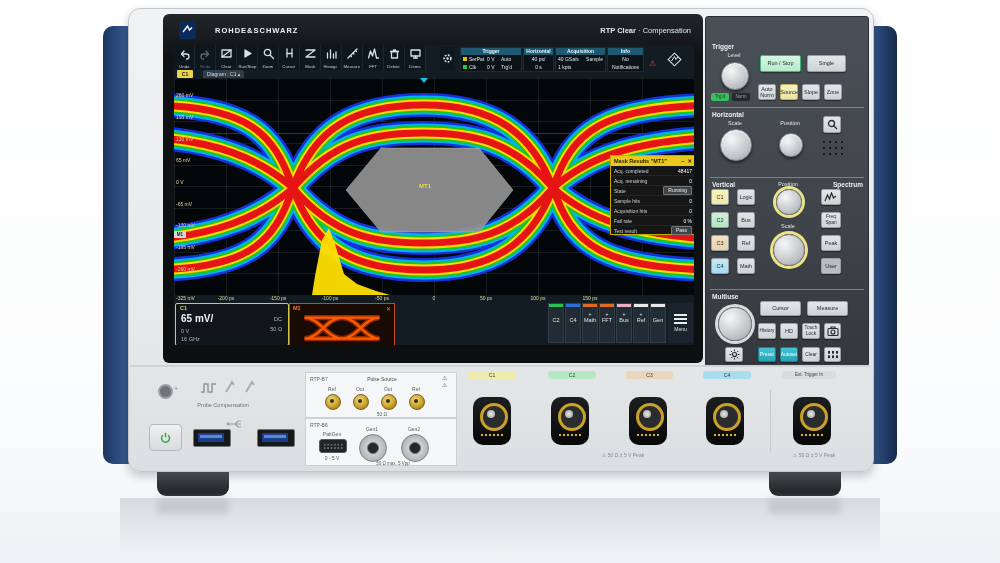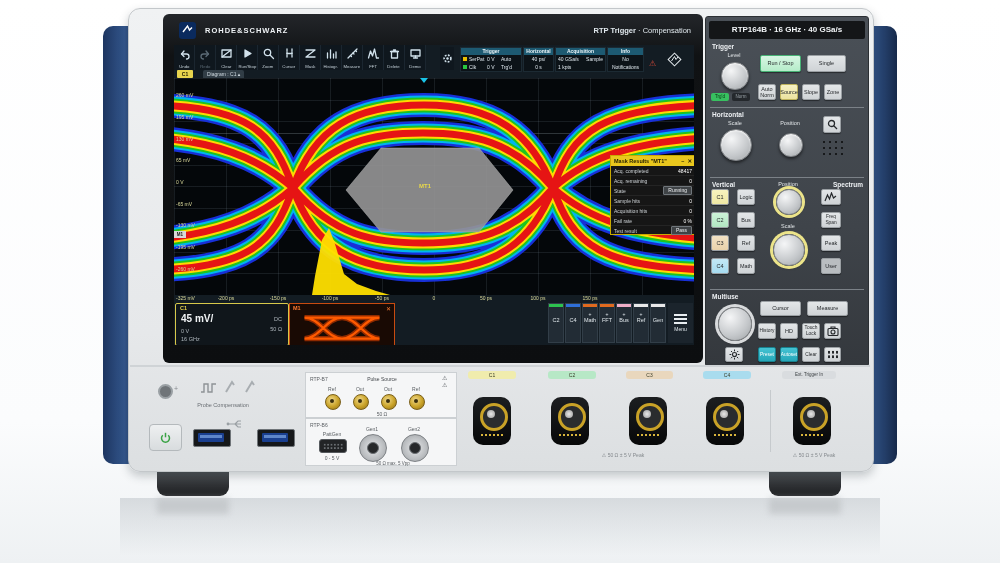--- a/index.html
+++ b/index.html
@@ -100,23 +100,23 @@
   <div class="abs" style="left:769px;top:498px;width:72px;height:16px;background:#b9bdc0;filter:blur(3px);opacity:.6;"></div>
 
   <div class="chassis"></div>
 
   <div class="bezel">
     <div class="abs" style="left:16px;top:8px;width:17px;height:17px;border-radius:3px;background:#0a2a5e;display:flex;align-items:center;justify-content:center;">
       <svg width="13" height="13" viewBox="0 0 13 13">
           <path d="M2 8L6.5 2l2 4L11 3.5" stroke="#fff" stroke-width="1.4" fill="none"></path>
         </svg>
     </div>
-    <div class="abs" style="left:42px;top:12px;font-size:7.5px;font-weight:bold;letter-spacing:1px;color:#eef2f5;">ROHDE&amp;SCHWARZ</div>
+    <div class="abs" style="left:52px;top:12px;font-size:7.5px;font-weight:bold;letter-spacing:1px;color:#eef2f5;">ROHDE&amp;SCHWARZ</div>
     <div class="abs" style="right:12px;top:12px;font-size:7.5px;color:#dfe7ec;">
-      <b>RTP Trigger</b>
+      <b>RTP Clear</b>
       <span> · </span>
       <span>Compensation</span>
     </div>
   </div>
 
   <div class="display">
 
     <div class="tbar">
       <div class="tbtn">
         <svg width="13" height="13">
@@ -331,21 +331,21 @@
         <div class="xlab" style="left:136px;">-100 ps</div>
         <div class="xlab" style="left:188px;">-50 ps</div>
         <div class="xlab" style="left:240px;">0</div>
         <div class="xlab" style="left:292px;">50 ps</div>
         <div class="xlab" style="left:344px;">100 ps</div>
         <div class="xlab" style="left:396px;">150 ps</div>
       </div>
 
       <div class="abs" style="left:1px;top:8px;width:112px;height:41px;background:#10161b;border:1px solid #d8c84a;border-radius:2px;">
         <div class="abs" style="left:4px;top:1px;font-size:5.5px;color:#e8d44d;font-weight:bold;">C1</div>
-        <div class="abs" style="left:5px;top:9px;font-size:10px;font-weight:bold;color:#f0f3f5;">45 mV/</div>
+        <div class="abs" style="left:5px;top:9px;font-size:10px;font-weight:bold;color:#f0f3f5;">65 mV/</div>
         <div class="abs" style="right:6px;top:12px;font-size:5.5px;color:#aeb6bc;">DC</div>
         <div class="abs" style="left:5px;top:24px;font-size:5.5px;color:#aeb6bc;">0 V</div>
         <div class="abs" style="right:6px;top:22px;font-size:5.5px;color:#aeb6bc;">50 Ω</div>
         <div class="abs" style="left:5px;top:32px;font-size:5.5px;color:#aeb6bc;">16 GHz</div>
       </div>
 
       <div class="abs" style="left:115px;top:8px;width:104px;height:41px;background:#190a04;border:1px solid #c84b10;">
         <div class="abs" style="left:3px;top:1px;font-size:5.5px;color:#ff7a30;font-weight:bold;">M1</div>
         <div class="abs" style="right:3px;top:1px;font-size:6px;color:#ff7a30;">✕</div>
         <svg class="abs" style="left:2px;top:9px;" width="100" height="30" viewBox="0 0 100 40">
@@ -396,21 +396,20 @@
       <div class="abs" style="left:494px;top:8px;width:25px;height:40px;background:#1b242c;display:flex;flex-direction:column;align-items:center;justify-content:center;gap:2px;">
         <div style="width:13px;height:2px;background:#e8edf0;"></div>
         <div style="width:13px;height:2px;background:#e8edf0;"></div>
         <div style="width:13px;height:2px;background:#e8edf0;"></div>
         <span style="font-size:5px;color:#dfe6ea;">Menu</span>
       </div>
     </div>
   </div>
 
   <div class="panel">
-    <div class="abs" style="left:3px;top:4px;width:156px;height:18px;background:#141618;border-radius:2px;color:#f2f5f7;font-size:8px;font-weight:bold;text-align:center;line-height:18px;">RTP164B  ·  16 GHz  ·  40 GSa/s</div>
 
     <div class="sec" style="left:6px;top:26px;">Trigger</div>
     <div class="klabel" style="left:13px;top:35px;width:30px;">Level</div>
     <div class="knob" style="left:15px;top:45px;width:26px;height:26px;"></div>
     <div class="pill" style="left:5px;top:76px;background:#38c060;color:#06300f;">Trg'd</div>
     <div class="pill" style="left:26px;top:76px;background:#24282c;color:#9aa2a8;">Norm</div>
     <div class="pbtn lit-green" style="left:54px;top:38px;width:41px;height:17px;">Run / Stop</div>
     <div class="pbtn" style="left:101px;top:38px;width:39px;height:17px;">Single</div>
     <div class="pbtn" style="left:52px;top:67px;width:18px;height:16px;">Auto Norm</div>
     <div class="pbtn lit-yellow" style="left:74px;top:67px;width:18px;height:16px;">Source</div>

